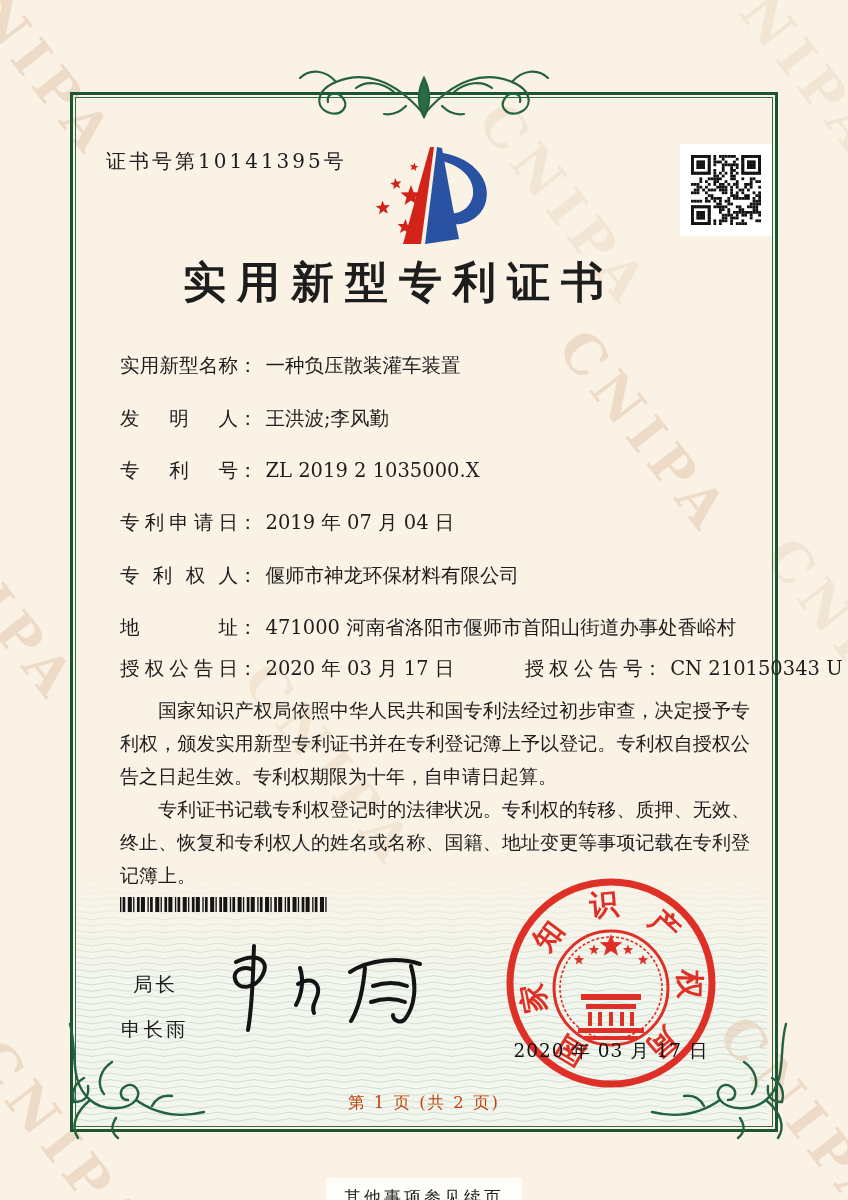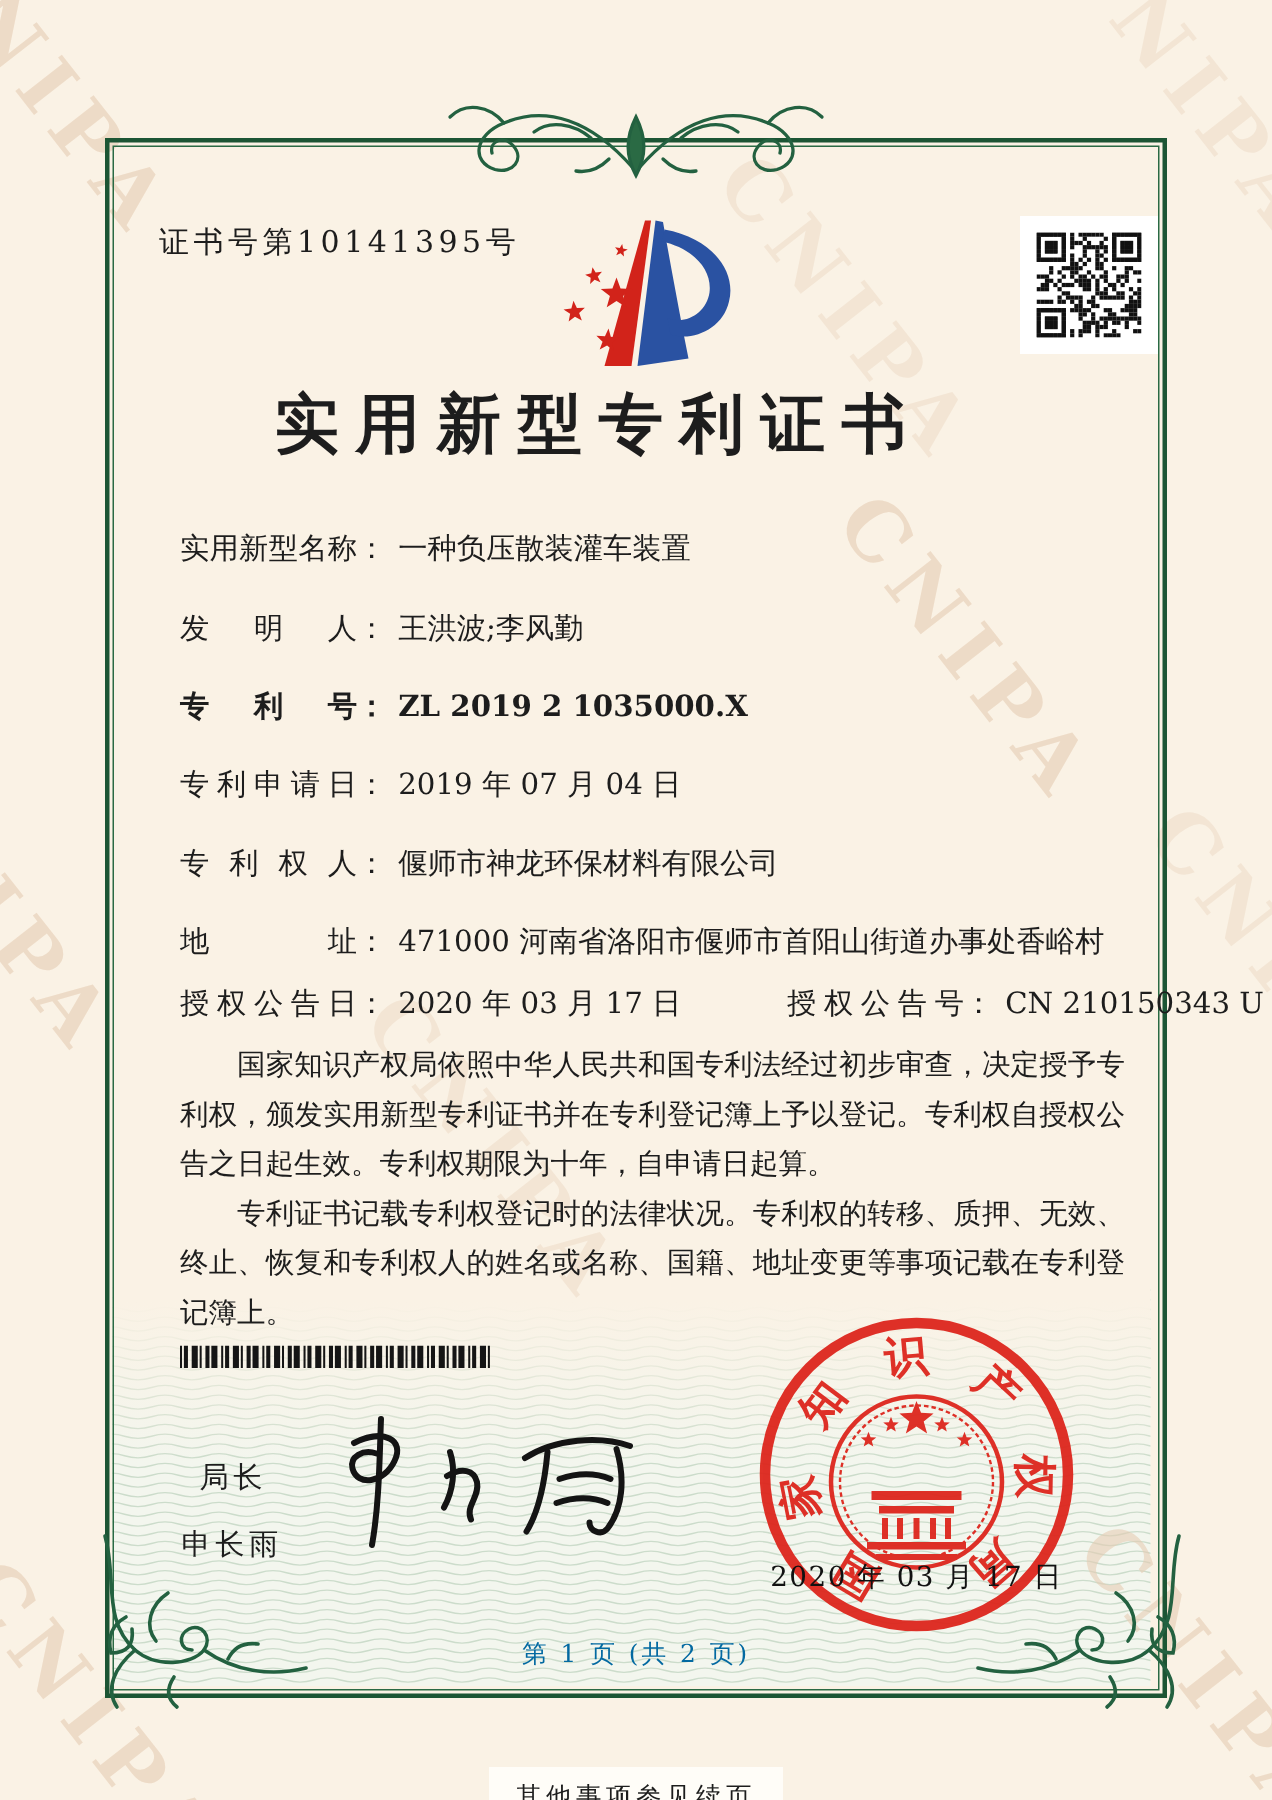--- a/index.html
+++ b/index.html
@@ -40,21 +40,21 @@
   
   #signer-title{position:absolute;left:121px;top:971px;font-size:19.5px;letter-spacing:3px;z-index:3;margin-left:12px;}
   #signer-name{position:absolute;left:121px;top:1016px;font-size:19.5px;letter-spacing:3px;z-index:3;}
   #signature{position:absolute;left:212px;top:938px;z-index:4;}
   
   #seal{position:absolute;left:498px;top:870px;z-index:4;}
   #seal-date{position:absolute;left:498px;top:1038px;width:226px;text-align:center;font-size:18.5px;
              color:#111;z-index:5;letter-spacing:1px;}
   
   #page-info{position:absolute;left:0;top:1092px;width:848px;text-align:center;font-size:16.5px;
-             color:#0369a1;z-index:3;letter-spacing:2px;}
+             color:#c2410c;z-index:3;letter-spacing:2px;}
   #cont-note{position:absolute;left:50%;top:1140px;transform:translateX(-50%);background:#fffdf8;
              padding:8px 18px;font-size:17px;letter-spacing:3px;z-index:6;margin-top:38px;}
   
   #orn-top{position:absolute;left:294px;top:62px;z-index:4;}
   .orn-corner{position:absolute;z-index:4;}
   #orn-bl{left:56px;top:1022px;}
   #orn-br{left:650px;top:1022px;transform:scaleX(-1);}
 </style>
 </head>
 <body>
@@ -590,21 +590,21 @@
   </div>
 
   <div id="title">实用新型专利证书</div>
 
   <div class="row" style="top:352px;">
     <span class="flabel">实用新型名称</span><span>：</span><span class="fvalue">一种负压散装灌车装置</span>
   </div>
   <div class="row" style="top:405px;">
     <span class="flabel">发明人</span><span>：</span><span class="fvalue">王洪波;李风勤</span>
   </div>
-  <div class="row" style="top:457px;font-weight:bold;">
+  <div class="row" style="top:457px;">
     <span class="flabel">专利号</span><span>：</span><span class="fvalue">ZL 2019 2 1035000.X</span>
   </div>
   <div class="row" style="top:509px;">
     <span class="flabel">专利申请日</span><span>：</span><span class="fvalue">2019 年 07 月 04 日</span>
   </div>
   <div class="row" style="top:562px;">
     <span class="flabel">专利权人</span><span>：</span><span class="fvalue">偃师市神龙环保材料有限公司</span>
   </div>
   <div class="row" style="top:614px;">
     <span class="flabel">地址</span><span>：</span><span class="fvalue">471000  河南省洛阳市偃师市首阳山街道办事处香峪村</span>

